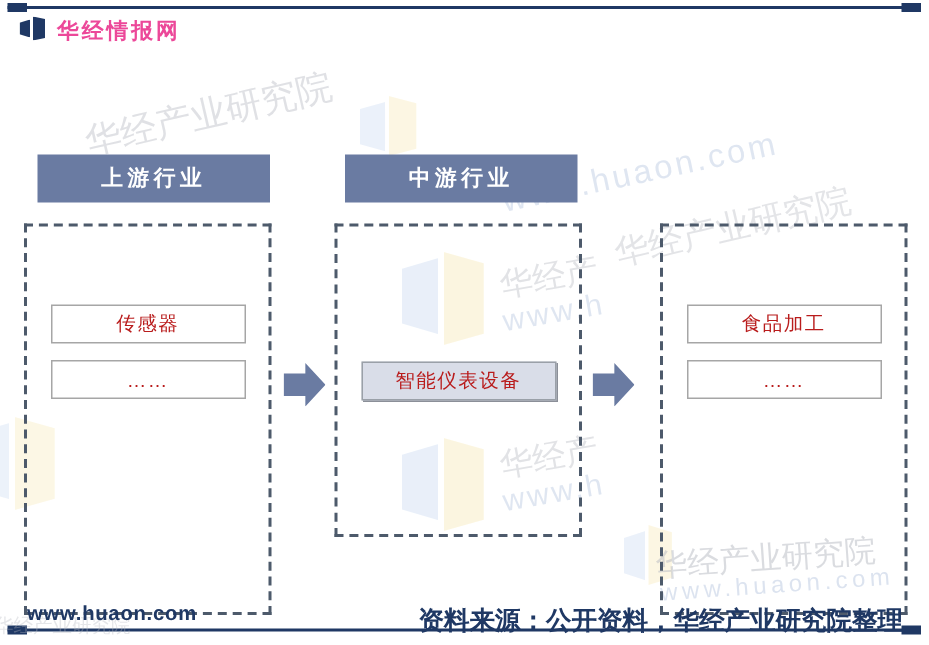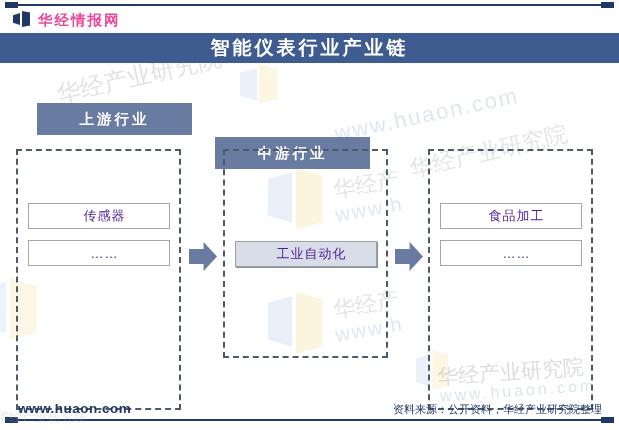--- a/index.html
+++ b/index.html
@@ -25,41 +25,41 @@
   .slogan{position:absolute;right:18px;top:13px;font-size:12.5px;font-weight:600;
     color:#1f3864;letter-spacing:1px;}
   
   .title-band{position:absolute;left:0;right:0;top:33px;height:30px;background:#3e5c90;
     color:#ffffff;font-size:19px;font-weight:bold;letter-spacing:3px;
     text-align:center;line-height:30px;z-index:2;}
   
   .col-head{position:absolute;top:103px;width:155px;height:32px;background:#6a7ba2;
     color:#ffffff;font-size:14.5px;font-weight:bold;letter-spacing:3px;
     text-align:center;line-height:32px;z-index:2;}
-  .ch-1{left:37px;} .ch-2{left:215px;margin-top:34px;} .ch-3{left:435px;}
+  .ch-1{left:25px;} .ch-2{left:230px;} .ch-3{left:435px;}
   
   .dash-box{position:absolute;top:149px;width:161px;height:205px;
     border:2px dashed #4d5a6b;z-index:2;display:flex;flex-direction:column;
     align-items:center;gap:11px;}
   .db-1{left:16px;padding-top:52px;}
   .db-2{left:223px;justify-content:center;}
-  .db-3{left:428px;padding-top:52px;text-align:center;}
+  .db-3{left:440px;padding-top:52px;text-align:center;}
   
   .item{width:128px;height:24px;border:1.5px solid #a6a6a6;background:#ffffff;
-    color:#4c1d95;font-size:13px;letter-spacing:1px;display:flex;
-    align-items:center;justify-content:center;flex:0 0 auto;padding-left:12px;}
+    color:#b91c1c;font-size:13px;letter-spacing:1px;display:flex;
+    align-items:center;justify-content:center;flex:0 0 auto;}
   .item-mid{background:#d9dde8;border:1.5px solid #9aa0a8;box-shadow:1px 1px 0 #8b8f98;}
   
   .arrow{position:absolute;top:242px;width:28px;height:29px;background:#6a7ba2;z-index:2;
     clip-path:polygon(0 24%,52% 24%,52% 0,100% 50%,52% 100%,52% 76%,0 76%);}
   .ar-1{left:189px;} .ar-2{left:395px;}
   
   .site{position:absolute;left:18px;top:401px;font-size:13.5px;font-weight:600;
     color:#1f3864;letter-spacing:.5px;z-index:2;}
-  .source{position:absolute;right:17px;top:402px;font-size:11px;font-weight:400;
+  .source{position:absolute;right:17px;top:402px;font-size:17px;font-weight:700;
     color:#1f3864;z-index:2;}
   
   .wm{position:absolute;z-index:1;pointer-events:none;white-space:nowrap;}
   .wm-gray{color:#b7bac2;}
   .wm-blue{color:#c6d2e6;}
   .book{position:absolute;z-index:0;pointer-events:none;}
   .book .b-l{position:absolute;left:0;top:4px;width:42%;height:82%;background:#dbe6f6;
     clip-path:polygon(0 14%,100% 0,100% 100%,0 86%);}
   .book .b-r{position:absolute;left:48%;top:0;width:46%;height:100%;background:#faf0cd;
     clip-path:polygon(0 0,100% 12%,100% 88%,0 100%);}
@@ -105,32 +105,31 @@
     <span class="cap cap-l"></span>
     <span class="cap cap-r"></span>
   </div>
 
   <div class="logo">
     <span class="pg-l"></span>
     <span class="pg-r"></span>
   </div>
   <div class="brand">华经情报网</div>
 
-  <div class="title-band">智能仪表行业产业链</div>
 
   <div class="col-head ch-1">上游行业</div>
   <div class="col-head ch-2">中游行业</div>
 
   <div class="dash-box db-1">
     <div class="item">传感器</div>
     <div class="item">……</div>
   </div>
 
   <div class="dash-box db-2">
-    <div class="item item-mid">工业自动化</div>
+    <div class="item item-mid">智能仪表设备</div>
   </div>
 
   <div class="dash-box db-3">
     <div class="item">食品加工</div>
     <div class="item">……</div>
   </div>
 
   <div class="arrow ar-1"></div>
   <div class="arrow ar-2"></div>
 

